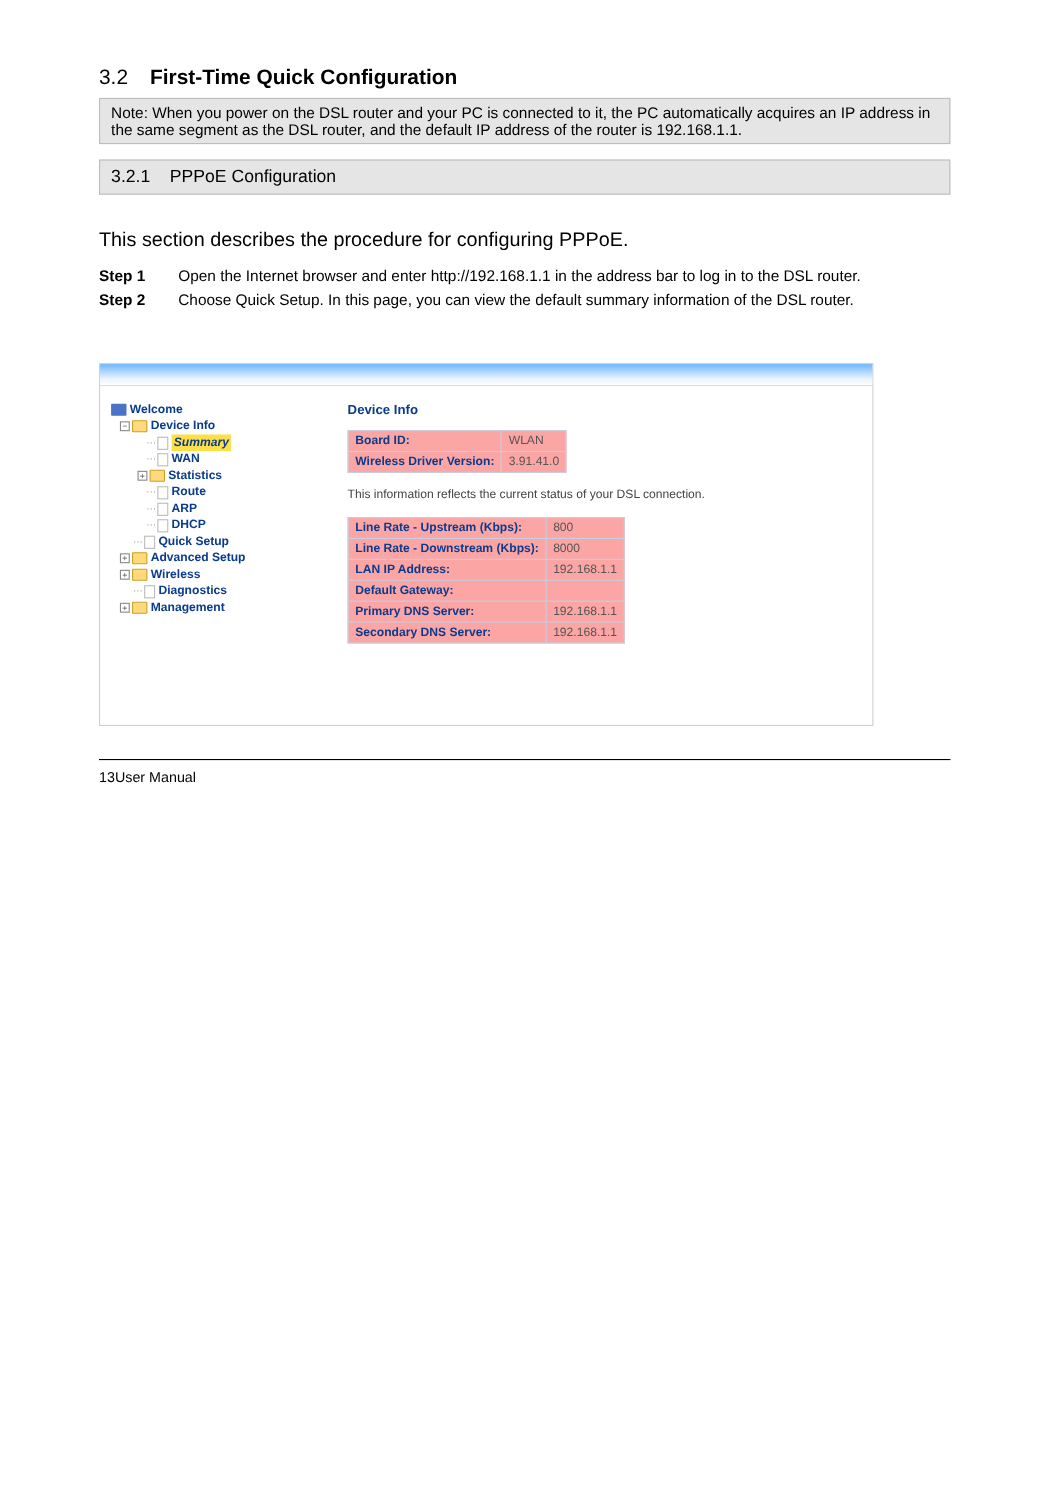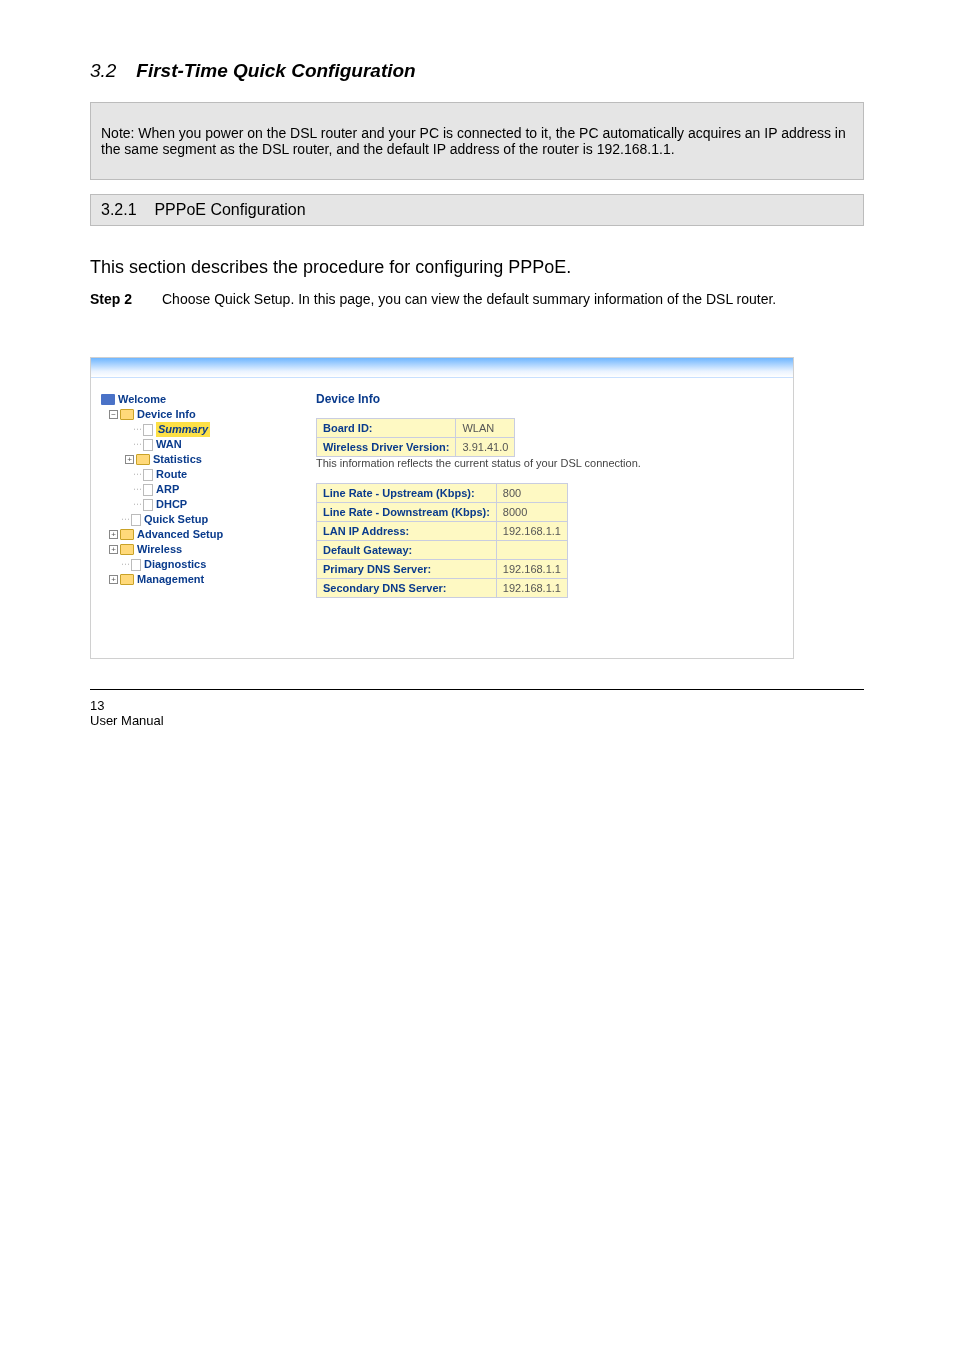--- a/index.html
+++ b/index.html
@@ -10,36 +10,36 @@
     font-size: 14px;
     color: #000;
     width: 954px;
   }
   .page { padding: 60px 90px 40px 90px; }
   .hdr-num { font-size: 19px; color: #000; margin-right: 16px; }
   .hdr-txt { font-size: 19px; font-weight: bold; color: #000; }
   .gray-box {
     background: #e5e5e5;
     border: 1px solid #bcbcbc;
-    padding: 22px 10px;
+    padding: 4px 10px;
     margin-top: 6px; margin-bottom: 14px;
   }
   .gray-title {
     background: #e5e5e5;
     border: 1px solid #bcbcbc;
     padding: 6px 10px;
     margin-top: 8px; margin-bottom: 28px;
     font-size: 16px;
   }
   .body-p { font-size: 18px; line-height: 1.5; margin: 10px 0; }
   .step-row { display: flex; margin: 6px 0; }
   .step-label { width: 72px; font-weight: bold; }
   .step-text { flex: 1; }
   hr.sep { border: none; border-top: 1px solid #000; margin: 30px 0 8px 0; }
-  .footer-row { display: flex; justify-content: center; font-size: 13px; margin-top: 4px; flex-direction: column; }
+  .footer-row { display: flex; justify-content: flex-start; font-size: 13px; margin-top: 4px; }
 
   
   .inner-screenshot {
     border: 1px solid #d0d0d0;
     margin-top: 50px;
     width: 704px;
     background: #fff;
   }
   .blue-bar {
     height: 20px;
@@ -58,49 +58,53 @@
   .tlabel { color: #0a3b8c; font-weight: bold; cursor: pointer; }
   .tlabel.selected { background: #fde047; padding: 0 2px; color: #0a3b8c; font-style: italic; }
   .ticon { display: inline-block; width: 14px; height: 11px; margin-right: 3px; position: relative; }
   .ic-monitor { background: #4a72c7; border-radius: 1px; }
   .ic-folder-open { background: #ffd97a; border: 1px solid #c9a227; border-radius: 1px; }
   .ic-folder { background: #ffd97a; border: 1px solid #c9a227; border-radius: 1px; }
   .ic-file { background: #fff; border: 1px solid #bbb; width: 10px; height: 12px; }
 
   .content-col { flex: 1; font-family: Tahoma, Arial, sans-serif; font-size: 11px; color: #333; padding-left: 30px; }
   .pane-title { color: #0a3b8c; font-weight: bold; font-size: 12px; margin-bottom: 12px; }
-  table.info-table { border-collapse: collapse; background: #fef9c3; }
+  table.info-table { border-collapse: collapse; background: #fca5a5; margin-bottom: 14px; }
   table.info-table td {
     border: 1px solid #c9cde0;
     padding: 3px 6px; font-size: 11px;
   }
   table.info-table td.k { color: #0a3b8c; font-weight: bold; }
   table.info-table td.v { color: #555; }
   .desc-line { color: #444; font-size: 11px; margin-bottom: 14px; }
 </style>
 </head>
 <body>
 
 <div class="page">
 
-  <div style="margin-bottom:20px;font-style:italic;">
+  <div style="margin-bottom:7px;">
     <span class="hdr-num">3.2</span>
     <span class="hdr-txt">First-Time Quick Configuration</span>
   </div>
 
   <div class="gray-box">Note: When you power on the DSL router and your PC is connected to it, the PC automatically acquires an IP address in the same segment as the DSL router, and the default IP address of the router is 192.168.1.1.</div>
 
   <div class="gray-title">
     <span>3.2.1</span>
     &nbsp;&nbsp;
     <span>PPPoE Configuration</span>
   </div>
 
   <div class="body-p">This section describes the procedure for configuring PPPoE.</div>
 
+  <div class="step-row">
+    <div class="step-label">Step 1</div>
+    <div class="step-text">Open the Internet browser and enter http://192.168.1.1 in the address bar to log in to the DSL router.</div>
+  </div>
 
   <div class="step-row">
     <div class="step-label">Step 2</div>
     <div class="step-text">Choose Quick Setup. In this page, you can view the default summary information of the DSL router.</div>
   </div>
 
   <div class="inner-screenshot">
     <div class="blue-bar"></div>
     <div class="inner-body">
 

